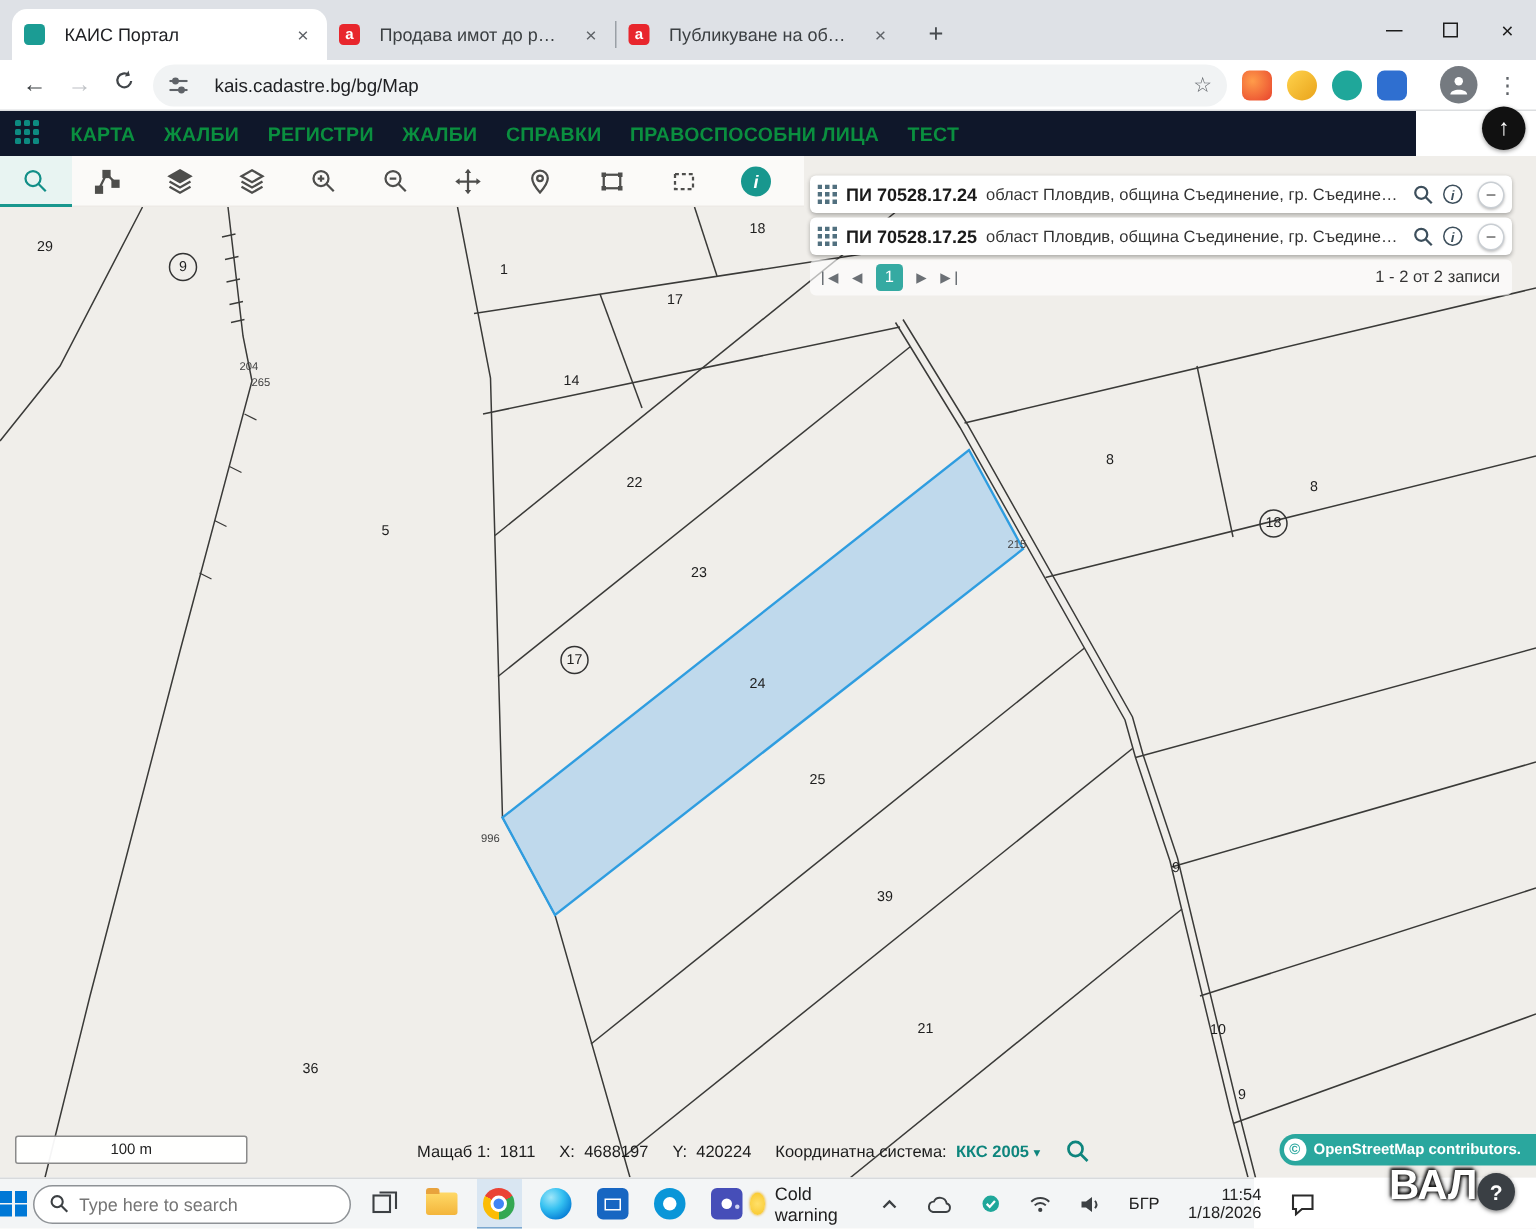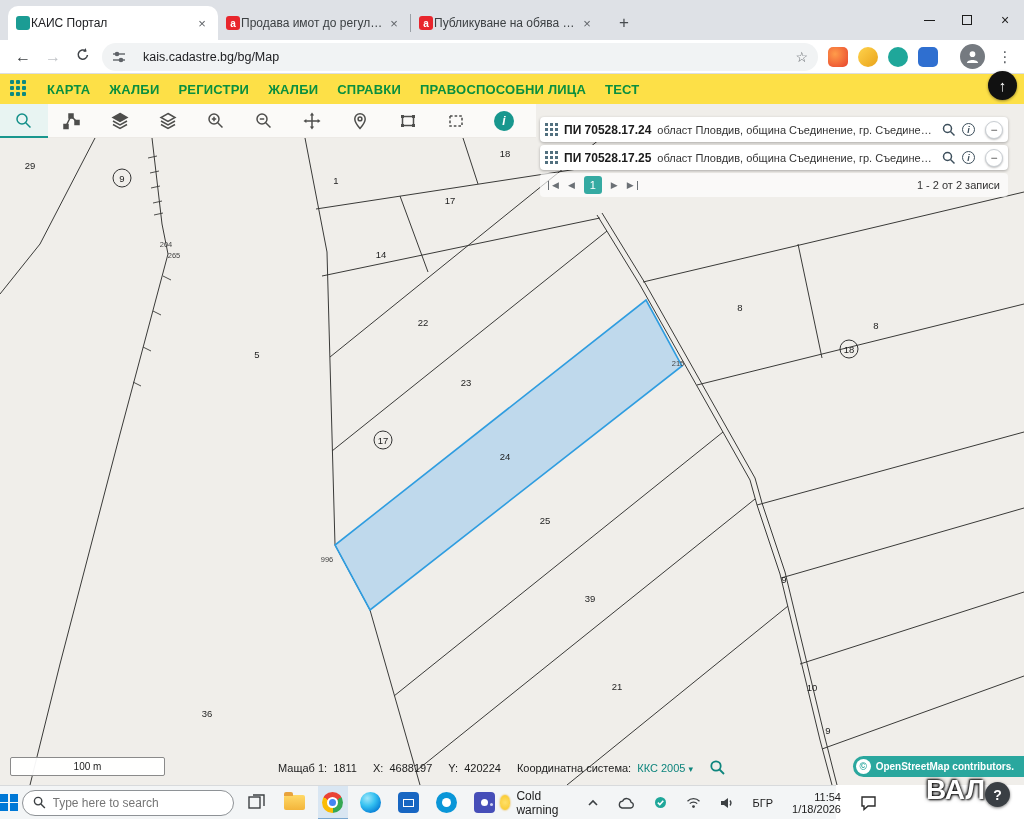--- a/index.html
+++ b/index.html
@@ -1,21 +1,21 @@
 <!DOCTYPE html>
 <html><head>
 <meta charset="utf-8">
 <style>
   *{margin:0;padding:0;box-sizing:border-box;font-family:"Liberation Sans","DejaVu Sans",sans-serif}
   html,body{width:1024px;height:819px;overflow:hidden;background:#fff}
   #app{position:relative;width:1024px;height:819px;overflow:hidden}
 
   
   .tabbar{position:absolute;top:0;left:0;width:1024px;height:40px;background:#dee1e6;display:flex;align-items:flex-end;padding-left:8px}
-  .tab{height:34px;display:flex;align-items:center;padding:9px 8px;gap:1px;font-size:12px;color:#3c4043;position:relative;flex:none}
+  .tab{height:34px;display:flex;align-items:center;padding:9px 8px;gap:13px;font-size:12px;color:#3c4043;position:relative;flex:none}
   .tab.active{background:#fff;border-radius:10px 10px 0 0;width:210px;color:#202124}
   .tab.inactive{width:192px}
   .tabsep{width:1px;height:18px;background:#9aa0a6;margin-bottom:8px;flex:none}
   .tab-fav{width:14px;height:14px;border-radius:3px;flex:none}
   .fav-kais{background:#1b9c94}
   .fav-alo{background:#e8262d;color:#fff;font-size:10px;font-weight:bold;display:flex;align-items:center;justify-content:center}
   .tab-title{flex:1;overflow:hidden;white-space:nowrap;text-overflow:ellipsis}
   .tab-close{width:16px;height:16px;border-radius:50%;display:flex;align-items:center;justify-content:center;color:#5f6368;font-size:13px;flex:none}
   .newtab{width:26px;height:26px;margin:0 0 4px 8px;border-radius:50%;display:flex;align-items:center;justify-content:center;font-size:17px;color:#474b4f}
   .winctl{position:absolute;right:0;top:0;height:40px;display:flex}
@@ -32,21 +32,21 @@
   .star{color:#5f6368;font-size:14px}
   .ext{width:20px;height:20px;border-radius:5px;margin-left:10px;flex:none}
   .ext1{background:radial-gradient(circle at 35% 35%,#ff9c4a,#e8432d)}
   .ext2{background:linear-gradient(135deg,#ffd34d,#e9a31a);border-radius:50%}
   .ext3{background:#1fa79a;border-radius:50%}
   .ext4{background:#2f6fd0}
   .avatar{width:25px;height:25px;border-radius:50%;background:#757a80;margin-left:22px;display:flex;align-items:center;justify-content:center;flex:none}
   .menu3{margin-left:10px;color:#5f6368;font-size:15px;width:20px;text-align:center}
 
   
-  .sitenav{position:absolute;top:74px;left:0;width:1024px;height:30px;background:#fde047;display:flex;align-items:center;gap:19px;padding-left:10px}
+  .sitenav{position:absolute;top:74px;left:0;width:944px;height:30px;background:#0f172a;display:flex;align-items:center;gap:19px;padding-left:10px}
   .appsgrid{width:18px;height:18px;display:grid;grid-template-columns:repeat(3,5px);grid-template-rows:repeat(3,5px);gap:1px;flex:none}
   .appsgrid i{width:4px;height:4px;border-radius:1px;background:#0d8a80}
   .navlink{font-size:13px;font-weight:bold;color:#0a8f3f;letter-spacing:.2px;white-space:nowrap}
   .upbtn{position:absolute;left:988px;top:71px;width:29px;height:29px;border-radius:50%;background:#111;color:#fff;display:flex;align-items:center;justify-content:center;font-size:15px;z-index:40;box-shadow:0 1px 3px rgba(0,0,0,.4)}
 
   
   .mapwrap{position:absolute;top:104px;left:0;width:1024px;height:681px;background:#f0eeea}
   .mapwrap svg.basemap{display:block}
   .map-line{stroke:#3a3a38;stroke-width:1;fill:none}
   .map-lbl{font-size:9.5px;fill:#1e1e1e;text-anchor:middle;dominant-baseline:central}
@@ -71,21 +71,21 @@
   .pg-last{border-right:1.5px solid #6b7075;padding-right:3px}
   .pg-cur{width:18px;height:18px;border-radius:3px;background:#35aaa2;color:#fff;font-size:11px;display:flex;align-items:center;justify-content:center}
   .pg-count{margin-left:auto;font-size:11px;color:#333}
   .actionrow{position:absolute;left:540px;top:95px;width:468px;display:flex;justify-content:flex-end;gap:6px}
   .btn{border-radius:12px;padding:4px 14px;font-size:11.5px;font-weight:bold;color:#fff;white-space:nowrap;box-shadow:0 1px 2px rgba(0,0,0,.3)}
   .btn-red{background:#d21f2c}
   .btn-green{background:#0c9b4c}
 
   .scalebar{position:absolute;left:10px;top:653px;width:155px;height:19px;background:rgba(255,255,255,.95);border:1px solid #8a8a8a;border-radius:2px;display:flex;align-items:center;justify-content:center;font-size:10px;color:#222}
   .statusbar{position:absolute;left:278px;top:655px;display:flex;align-items:center;gap:16px;font-size:11px;color:#1c1c1c;white-space:nowrap}
-  .crs{color:#0e857d;font-weight:normal}
+  .crs{color:#0e857d;font-weight:bold}
   .caret{color:#0e857d;font-size:9px}
   .attrib{position:absolute;right:0;top:652px;height:21px;background:#2aa79e;border-radius:11px 0 0 11px;display:flex;align-items:center;gap:5px;padding:0 10px 0 3px;color:#fff;font-size:10px;font-weight:bold}
   .cc{width:15px;height:15px;border-radius:50%;background:#fff;color:#2aa79e;display:flex;align-items:center;justify-content:center;font-size:10px;font-weight:bold}
 
   
   .taskbar{position:absolute;top:785px;left:0;width:836px;height:34px;background:#f3f5f6;border-top:1px solid #d8dadc;display:flex;align-items:center}
   .winlogo{width:34px;height:34px;display:flex;align-items:center;justify-content:center}
   .winlogo i{display:grid;grid-template-columns:8px 8px;grid-template-rows:8px 8px;gap:1.5px}
   .winlogo b{background:#0078d6}
   .tsearch{width:225px;height:26px;background:#fff;border:1px solid #8e9296;border-radius:13px;display:flex;align-items:center;gap:7px;padding:0 10px;margin-left:4px}

